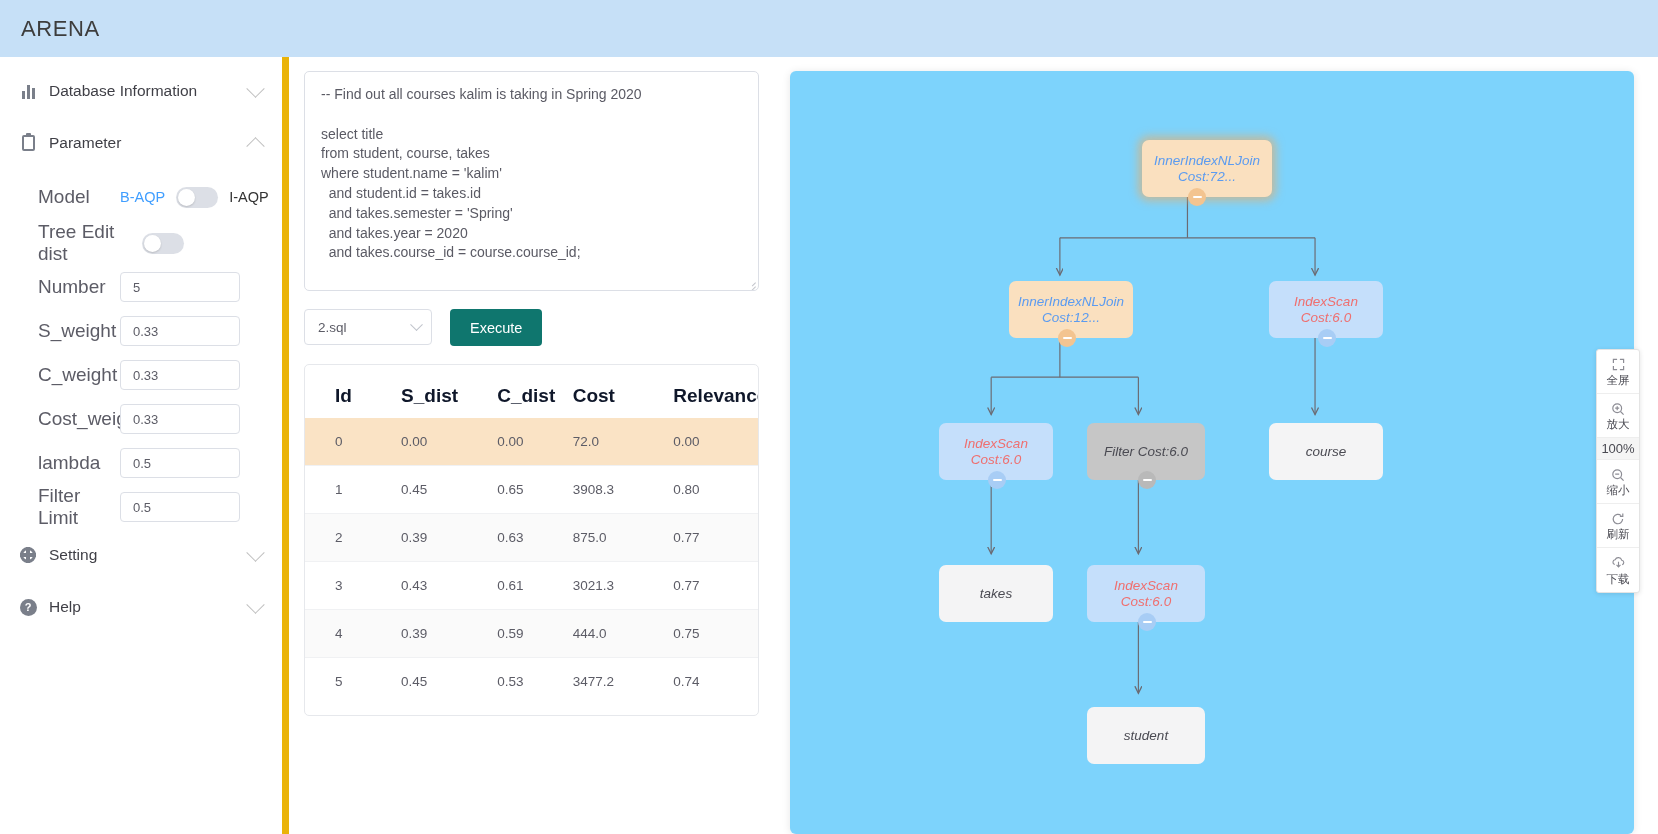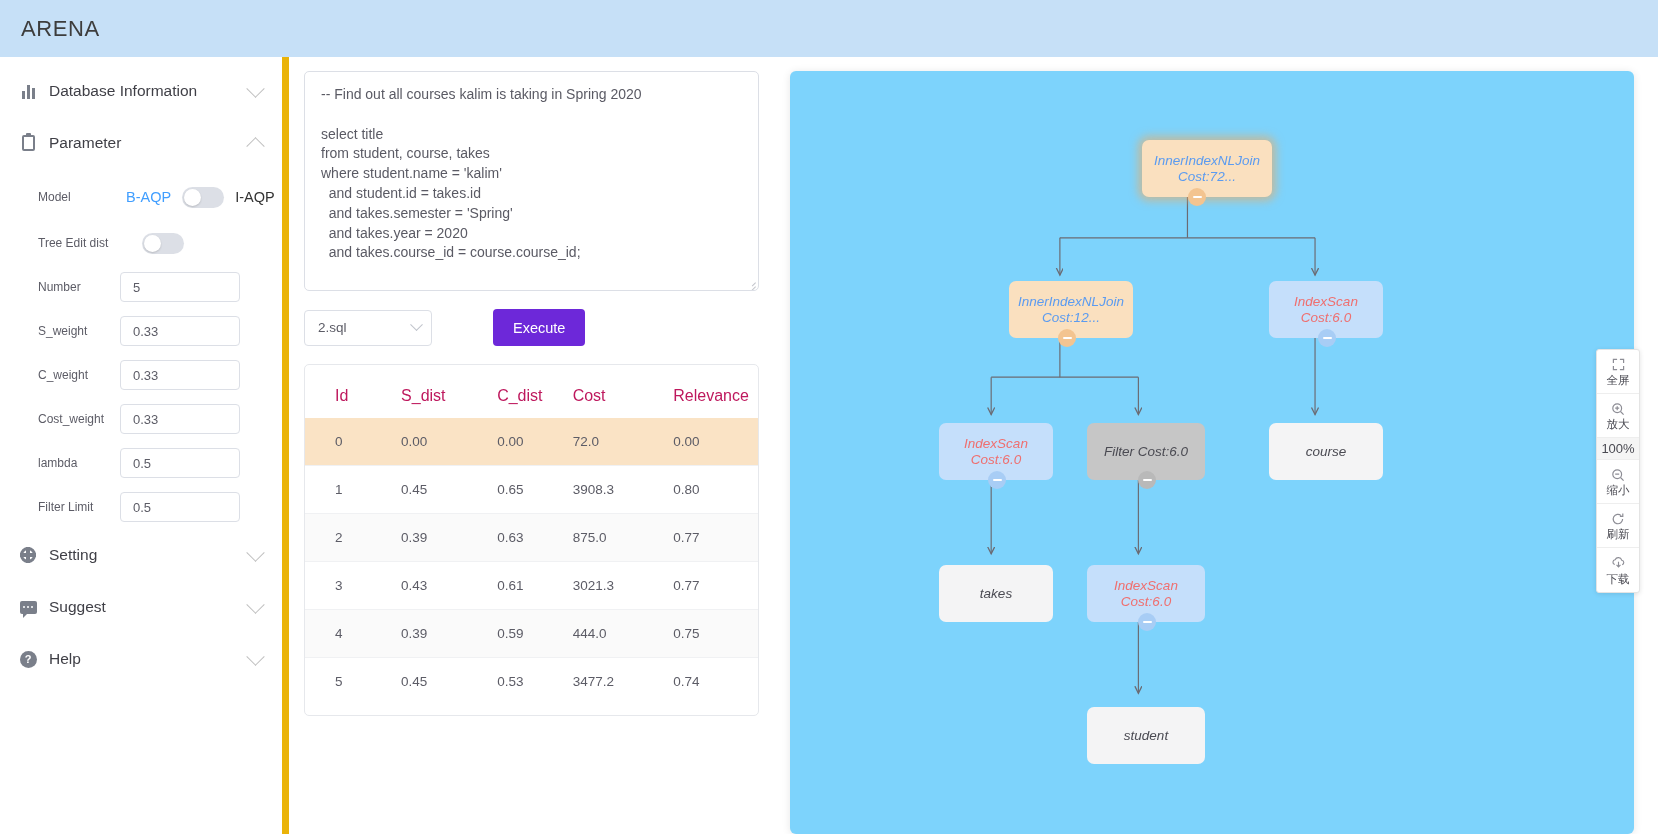--- a/index.html
+++ b/index.html
@@ -76,39 +76,39 @@
 
   .param-body { padding: 4px 0 0 0; }
   .param-row {
     display: flex;
     align-items: center;
     height: 44px;
     padding-left: 38px;
   }
   .param-label {
     width: 82px;
-    font-size: 12px;
+    font-size: 19px;
     color: #5c5c66;
     flex: 0 0 82px;
   }
   .param-field {
     width: 120px;
     height: 30px;
     border: 1px solid #dcdfe6;
     border-radius: 4px;
     font-size: 13px;
     color: #5c5c66;
     padding-left: 12px;
     outline: none;
     background: #fff;
     font-family: inherit;
   }
   .model-row { height: 48px; }
   .model-opt { font-size: 14.5px; }
-  .model-opt.active { color: #409eff; margin-left: 6px; }
+  .model-opt.active { color: #409eff; }
   .model-opt.inactive { color: #333; }
   .switch {
     width: 42px; height: 21px;
     border-radius: 11px;
     background: #dcdfe6;
     position: relative;
     margin: 0 11px;
     cursor: pointer;
     flex: 0 0 42px;
   }
@@ -194,21 +194,21 @@
   .sql-card .resize-grip:before,
   .sql-card .resize-grip:after {
     content:""; position:absolute; background:#c3c5cc; height:1px;
     transform-origin: right bottom;
   }
   .sql-card .resize-grip:before { width:10px; right:0; bottom:1px; transform: rotate(-45deg); }
   .sql-card .resize-grip:after  { width:5px;  right:0; bottom:5px; transform: rotate(-45deg); }
 
   .control-row {
     display: flex;
-    align-items: center;
+    align-items: flex-start;
     margin-top: 18px;
     gap: 18px;
   }
   .select-box {
     width: 128px; height: 36px;
     border: 1px solid #dcdfe6;
     border-radius: 4px;
     display: flex; align-items: center;
     padding: 0 10px 0 13px;
     font-size: 13.5px;
@@ -219,47 +219,46 @@
   .select-box .val { flex: 1; }
   .select-chev {
     width: 9px; height: 9px;
     border-right: 1.4px solid #c0c4cc;
     border-bottom: 1.4px solid #c0c4cc;
     transform: rotate(45deg) translate(-2px,-2px);
   }
   .exec-btn {
     height: 37px;
     padding: 0 20px;
-    background: #6d28d9;
+    background: #0f766e;
     color: #fff;
     border: none;
     border-radius: 4px;
     font-size: 14.5px;
     cursor: pointer;
     font-family: inherit;
-    margin-left: 43px;
   }
 
   .table-card {
     margin-top: 18px;
     border: 1px solid #e6e8ec;
     border-radius: 5px;
     background: #fff;
     padding: 0 0 10px 0;
     overflow: hidden;
   }
   table.plans {
     width: 100%;
     border-collapse: collapse;
     table-layout: fixed;
   }
   table.plans th {
-    font-size: 16px;
-    color: #be185d;
-    font-weight: normal;
+    font-size: 19px;
+    color: #0f172a;
+    font-weight: bold;
     text-align: left;
     padding: 22px 0 14px 0;
     vertical-align: top;
     line-height: 17px;
   }
   table.plans td {
     font-size: 13.5px;
     color: #5c5c66;
     padding: 16px 0;
     border-top: 1px solid #f0f1f3;
@@ -430,31 +429,20 @@
     </div>
 
     <div class="side-section">
       <span class="sec-icon">
           <span class="ic-gear"></span>
         </span>
       <span class="sec-label">Setting</span>
       <span class="chev"></span>
     </div>
 
-    <div class="side-section">
-      <span class="sec-icon">
-          <span class="ic-chat">
-            <b></b>
-            <b></b>
-            <b></b>
-          </span>
-        </span>
-      <span class="sec-label">Suggest</span>
-      <span class="chev"></span>
-    </div>
 
     <div class="side-section">
       <span class="sec-icon">
           <span class="ic-help">?</span>
         </span>
       <span class="sec-label">Help</span>
       <span class="chev"></span>
     </div>
   </div>
 

